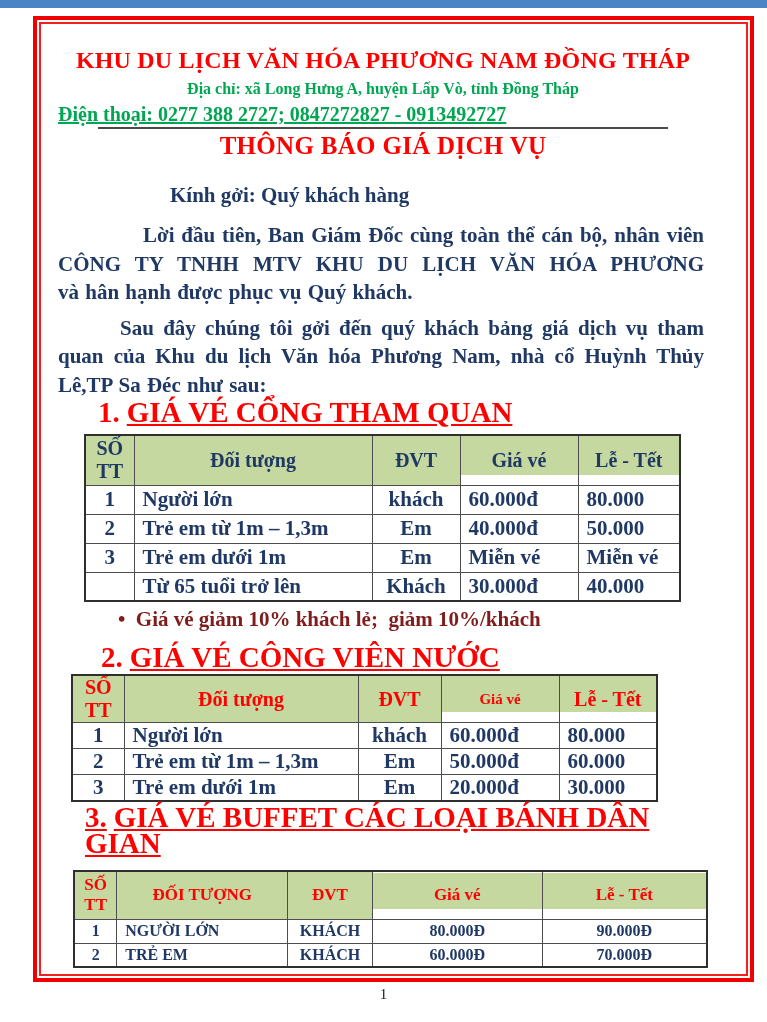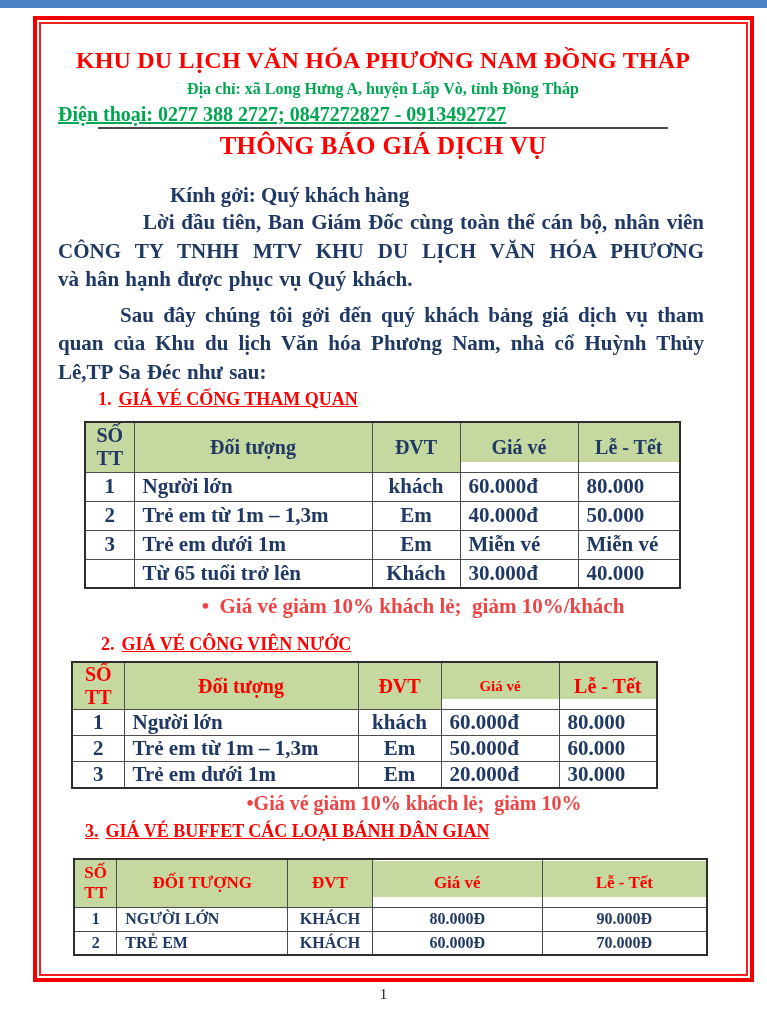--- a/index.html
+++ b/index.html
@@ -18,25 +18,25 @@
   .c-navy{color:#1f3864;}
   .company{text-align:center;font-size:24px;line-height:29px;margin-top:20px;letter-spacing:.2px;}
   .address{text-align:center;font-size:16px;line-height:24px;margin-top:2px;}
   .phone{text-align:left;font-size:20px;line-height:24px;margin-top:1px;text-decoration:underline;}
   .rule{width:570px;height:2px;background:#4a4a4a;margin:1px auto 0;}
   .doc-title{text-align:center;font-size:25px;line-height:32px;margin-top:1px;letter-spacing:.3px;}
   .salutation{margin-top:21px;margin-left:112px;font-size:21px;line-height:25px;}
   .para{font-size:21px;line-height:28.5px;width:646px;word-spacing:1px;}
   .para .jl{text-align:justify;text-align-last:justify;}
   .para .ll{text-align:left;}
-  .p1{}
+  .p1{margin-top:13px;}
   .p1 .first{text-indent:85px;}
   .p2{margin-top:7px;}
   .p2 .first{text-indent:62px;}
-  .sec-heading{font-size:18px;line-height:26px;color:#fe0000;}
+  .sec-heading{font-size:29px;line-height:26px;color:#fe0000;}
   .sec-heading .num{margin-right:7px;}
   .sec-heading .ttl{text-decoration:underline;}
   .sec-heading .num.u{text-decoration:underline;}
   .sh1{margin-top:0;margin-left:40px;}
   .sh2{margin-top:12px;margin-left:43px;}
   .sh3{margin-top:2px;margin-left:27px;}
   table{border-collapse:collapse;table-layout:fixed;}
   td,th{border:1.5px solid #4d4d4d;box-sizing:border-box;padding:0;vertical-align:middle;overflow:hidden;}
   table{border:2px solid #2f2f2f;}
   .thead-cell{background:#c5d89f;text-align:center;}
@@ -53,21 +53,21 @@
   .t2 tbody tr{height:26px;}
   .t2 thead tr{height:46px;}
   .t3{margin-top:14px;margin-left:15px;}
   .t3 .thead-cell{font-size:17px;color:#fe0000;}
   .t3 td{font-size:16px;}
   .t3 tbody tr{height:24px;}
   .t3 thead tr{height:48px;}
   td.ctr{text-align:center;}
   td.lft{text-align:left;padding-left:8px;}
   td.num{color:#1f3864;}
-  .note{color:#ef4444;font-size:21px;line-height:25px;white-space:pre-wrap;text-align:center;}
+  .note{color:#7f1d1d;font-size:21px;line-height:25px;white-space:pre-wrap;}
   .note1{margin-top:5px;margin-left:60px;}
   .note2{margin-top:2px;margin-left:62px;font-size:20px;}
   .pagenum{position:absolute;left:0;top:986px;width:767px;text-align:center;
     font-size:15px;font-weight:400;color:#222;font-family:"Liberation Serif","DejaVu Serif",serif;}
 </style>
 </head>
 <body>
 
 <div class="topbar"></div>
 <div class="frame-outer">
@@ -190,21 +190,20 @@
       <tr>
         <td class="ctr num">3</td>
         <td class="lft num">Trẻ em dưới 1m</td>
         <td class="ctr num">Em</td>
         <td class="lft num">20.000đ</td>
         <td class="lft num">30.000</td>
       </tr>
     </tbody>
   </table>
 
-  <div class="note note2">•Giá vé giảm 10% khách lẻ;  giảm 10%</div>
 
   <div class="sec-heading sh3">
     <span class="num u">3.</span><span class="ttl">GIÁ VÉ BUFFET CÁC LOẠI BÁNH DÂN GIAN</span>
   </div>
 
   <table class="t3">
     <colgroup>
         <col style="width:43px">
         <col style="width:172px">
         <col style="width:85px">

